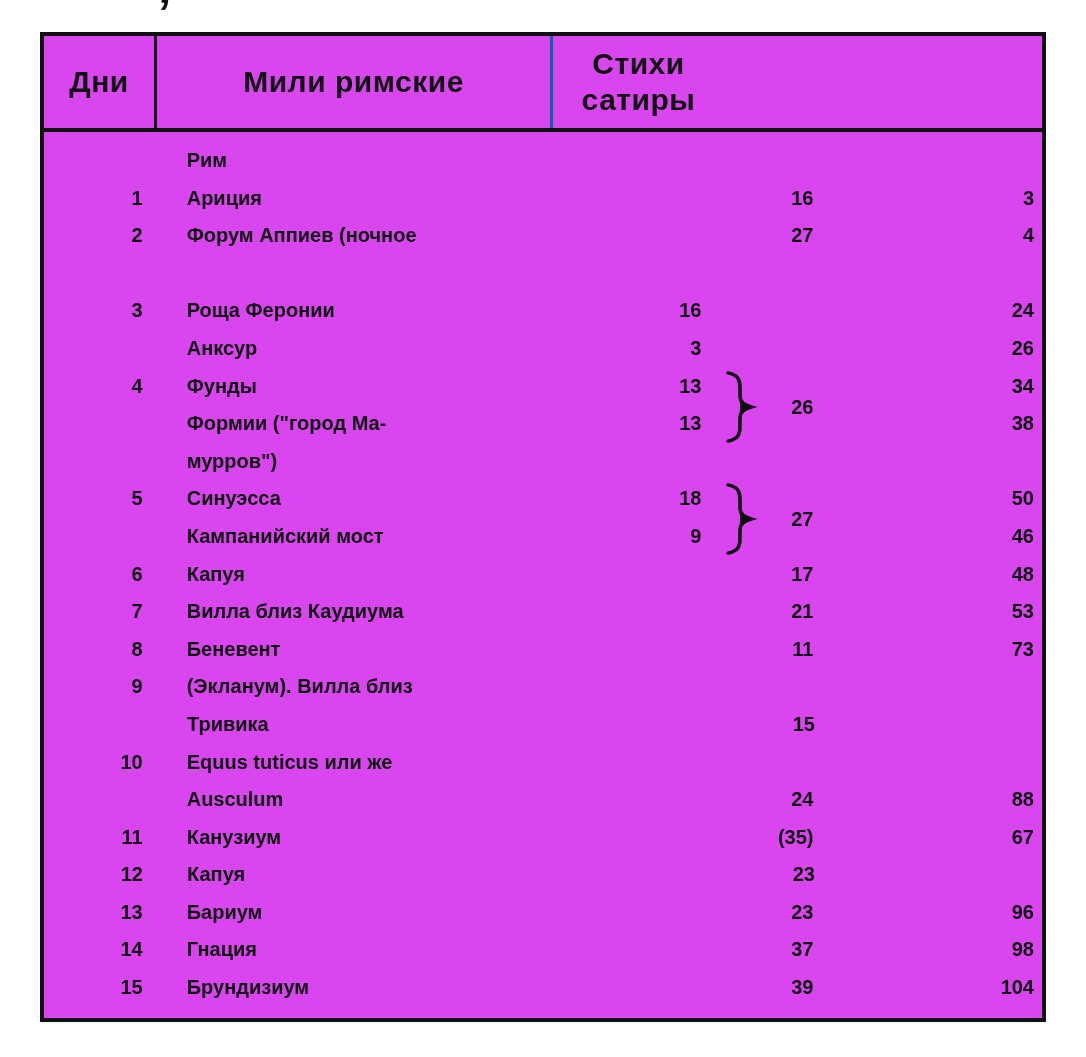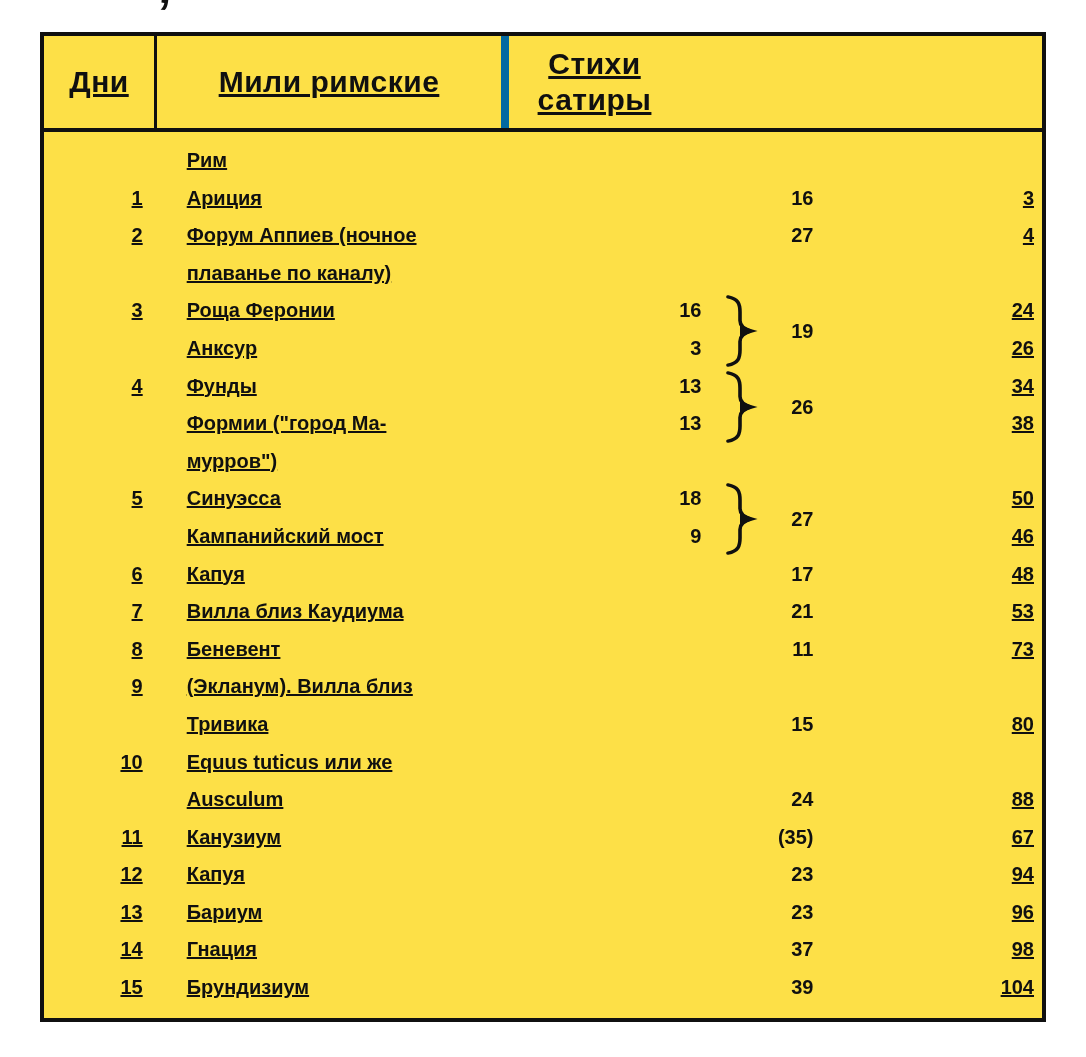--- a/index.html
+++ b/index.html
@@ -15,32 +15,31 @@
   }
   .artifact{
     position:absolute;left:160px;top:-40px;
     font-size:46px;font-weight:700;color:#101010;
     transform:rotate(6deg);
   }
   .itable{
     position:absolute;left:40px;top:32px;
     width:998px;height:982px;
     border:4px solid #101010;
-    background:#fde047;
-    text-decoration:underline;
+    background:#d946ef;
   }
   .thead{
     display:flex;
     height:92px;
     border-bottom:4px solid #101010;
   }
   .cell{box-sizing:border-box;}
   .col-day{width:113px;border-right:3px solid #101010;}
   .col-place{width:412px;border-right:3px solid #101010;}
-  .col-miles{width:352px;border-right:8px solid #0369a1;}
+  .col-miles{width:396px;border-right:3px solid #0369a1;}
   .col-verse{width:139px;padding-left:32px;}
   .thead .cell{
     display:flex;flex-direction:column;
     align-items:center;justify-content:center;
     text-align:center;
   }
   .h1line{font-size:30px;line-height:36px;letter-spacing:.5px;}
   .h2line{font-size:26px;line-height:33px;letter-spacing:0;}
   .tbody{padding-top:10px;}
   .row{
@@ -139,42 +138,34 @@
     <div class="cell miles">
       <span class="comp"></span>
       <span class="val">27</span>
 
     </div>
     <div class="cell verse">4</div>
   </div>
 
   <div class="row">
     <div class="cell day"></div>
-    <div class="cell place">плаванье по каналу)</div>
     <div class="cell miles">
       <span class="comp"></span>
       <span class="val"></span>
 
     </div>
     <div class="cell verse"></div>
   </div>
 
   <div class="row">
     <div class="cell day">3</div>
     <div class="cell place">Роща Феронии</div>
     <div class="cell miles">
       <span class="comp">16</span>
       <span class="val"></span>
-      <span class="brace-wrap">
-        <svg width="42" height="72" viewBox="0 0 42 76" preserveAspectRatio="none">
-          <path d="M9 2 C19 4 21 9 21 18 L21 27 C21 33 25 36 32 38 C25 40 21 43 21 49 L21 58 C21 67 19 72 9 74" fill="none" stroke="#101010" stroke-width="3.6" stroke-linecap="round"></path>
-          <polygon points="21,31 35,38 21,45" fill="#101010"></polygon>
-        </svg>
-        <span class="sum">19</span>
-      </span>
     </div>
     <div class="cell verse">24</div>
   </div>
 
   <div class="row">
     <div class="cell day"></div>
     <div class="cell place">Анксур</div>
     <div class="cell miles">
       <span class="comp">3</span>
       <span class="val"></span>
@@ -295,21 +286,20 @@
   </div>
 
   <div class="row">
     <div class="cell day"></div>
     <div class="cell place">Тривика</div>
     <div class="cell miles">
       <span class="comp"></span>
       <span class="val">15</span>
 
     </div>
-    <div class="cell verse">80</div>
   </div>
 
   <div class="row">
     <div class="cell day">10</div>
     <div class="cell place">Equus tuticus или же</div>
     <div class="cell miles">
       <span class="comp"></span>
       <span class="val"></span>
 
     </div>
@@ -339,21 +329,20 @@
   </div>
 
   <div class="row">
     <div class="cell day">12</div>
     <div class="cell place">Капуя</div>
     <div class="cell miles">
       <span class="comp"></span>
       <span class="val">23</span>
 
     </div>
-    <div class="cell verse">94</div>
   </div>
 
   <div class="row">
     <div class="cell day">13</div>
     <div class="cell place">Бариум</div>
     <div class="cell miles">
       <span class="comp"></span>
       <span class="val">23</span>
 
     </div>

